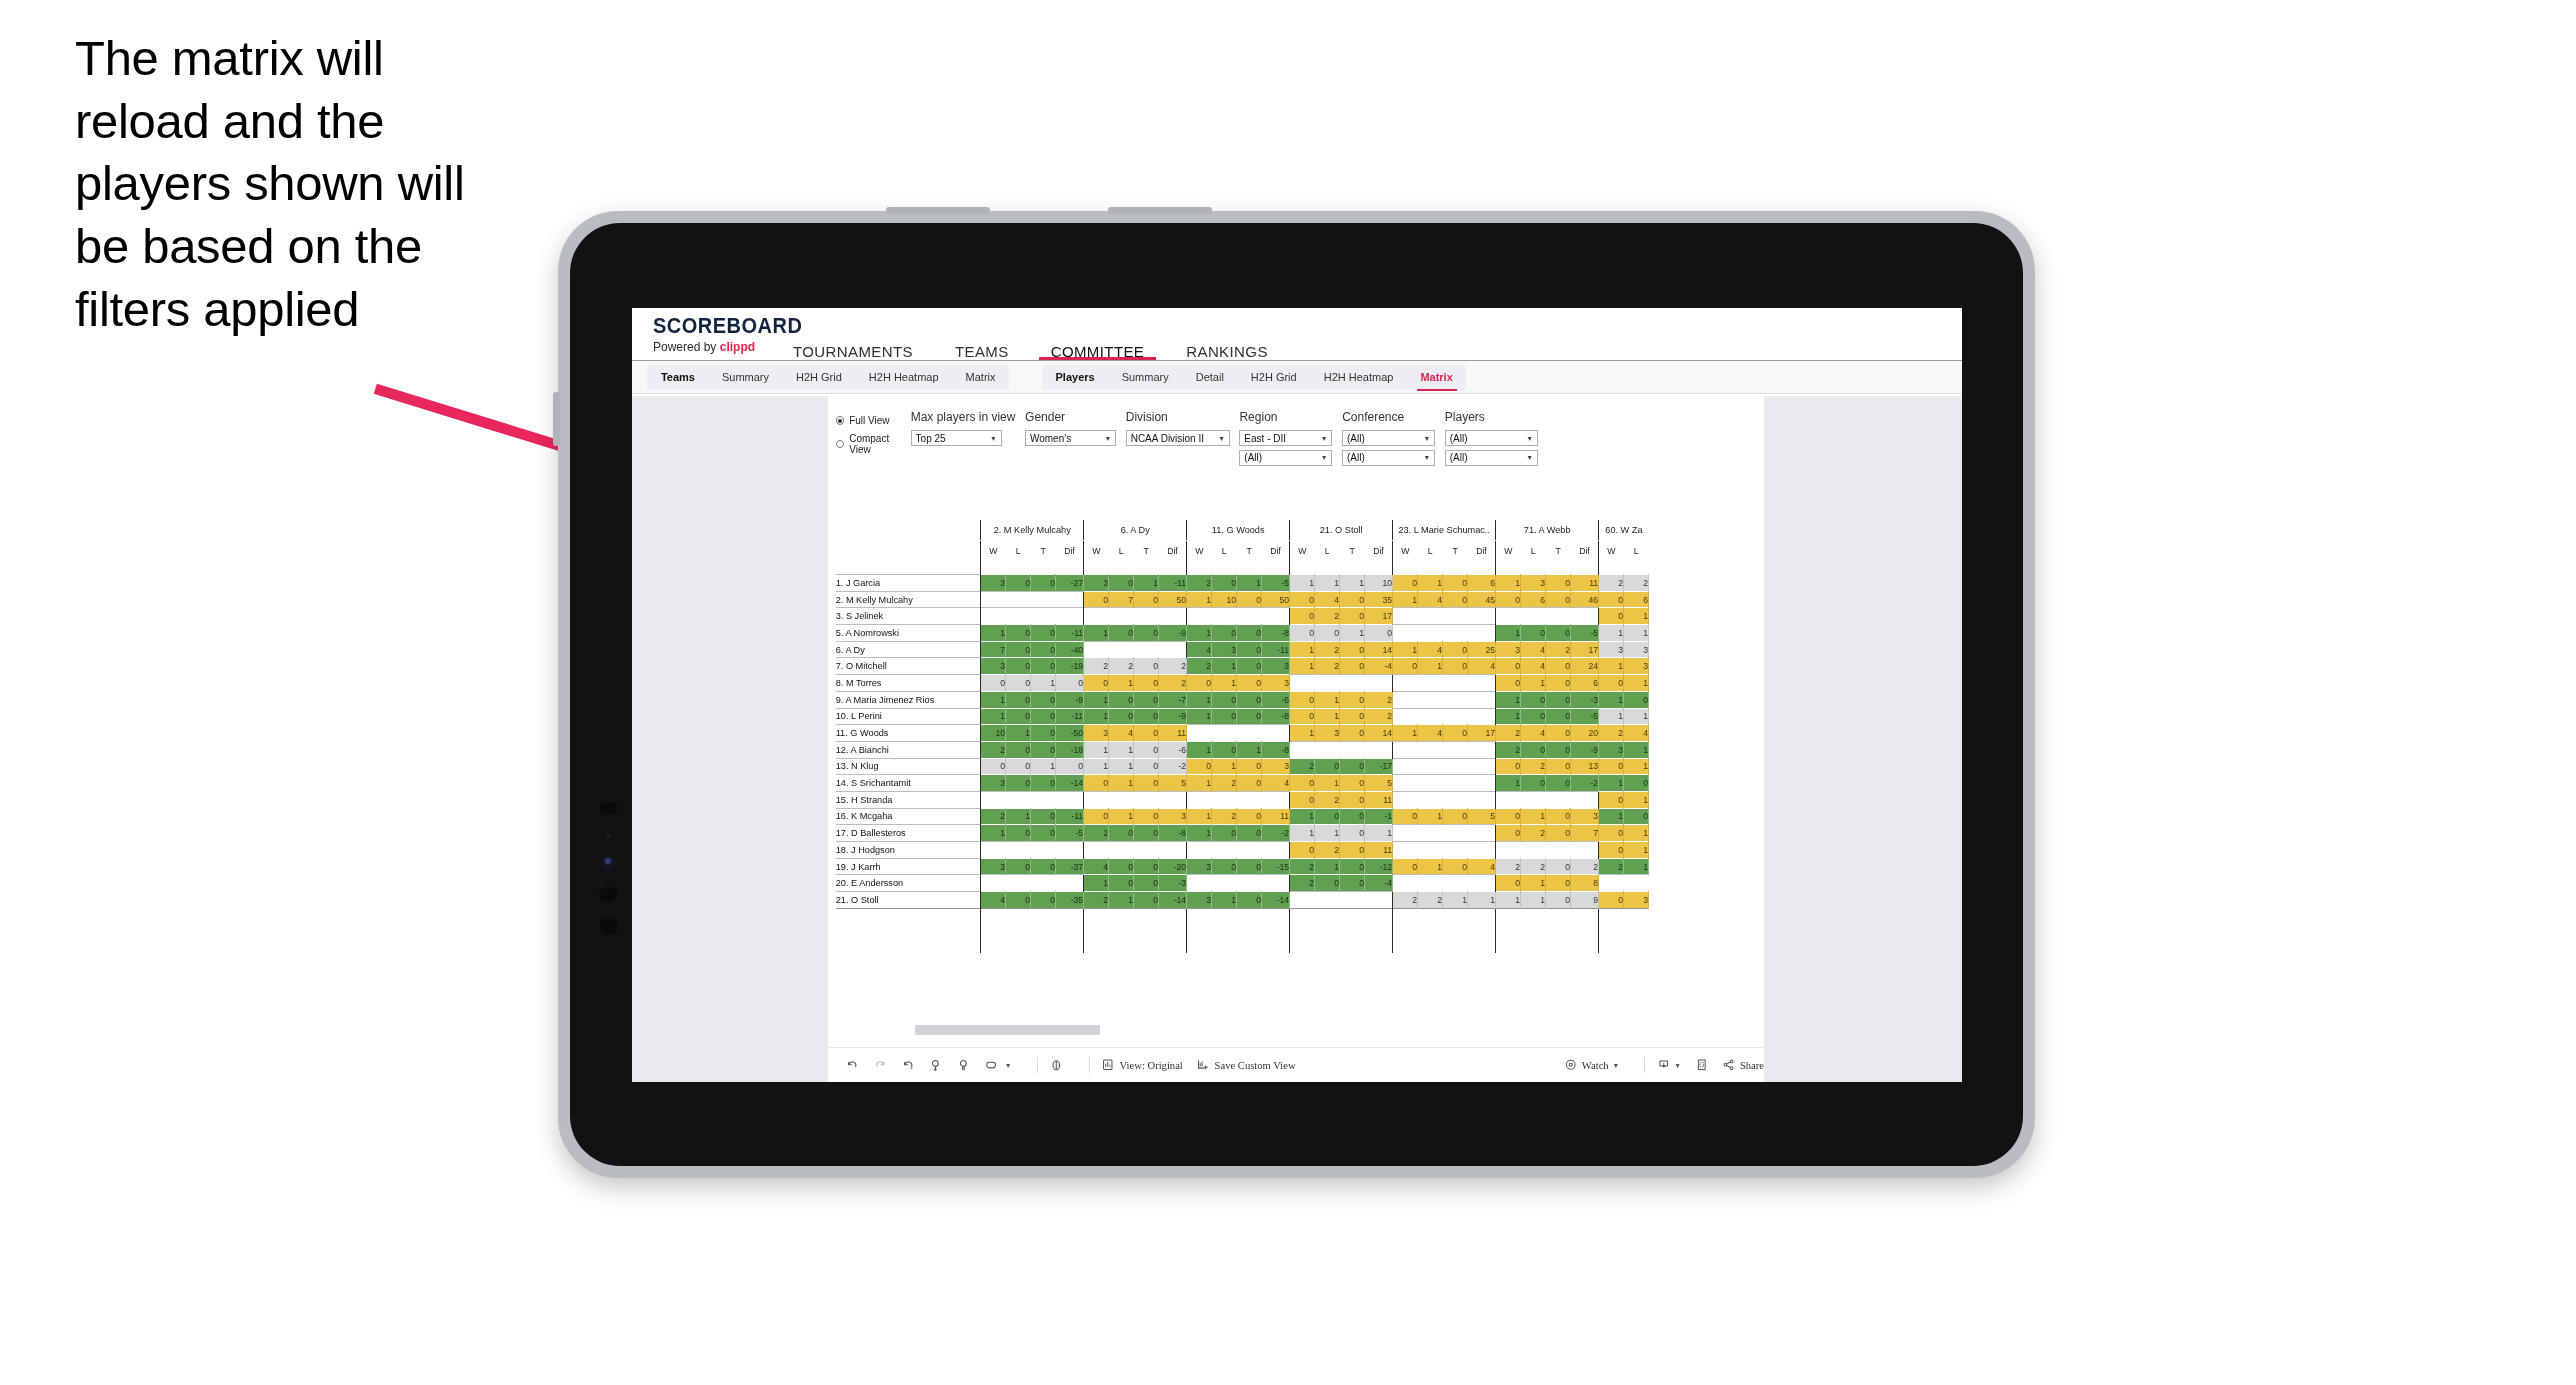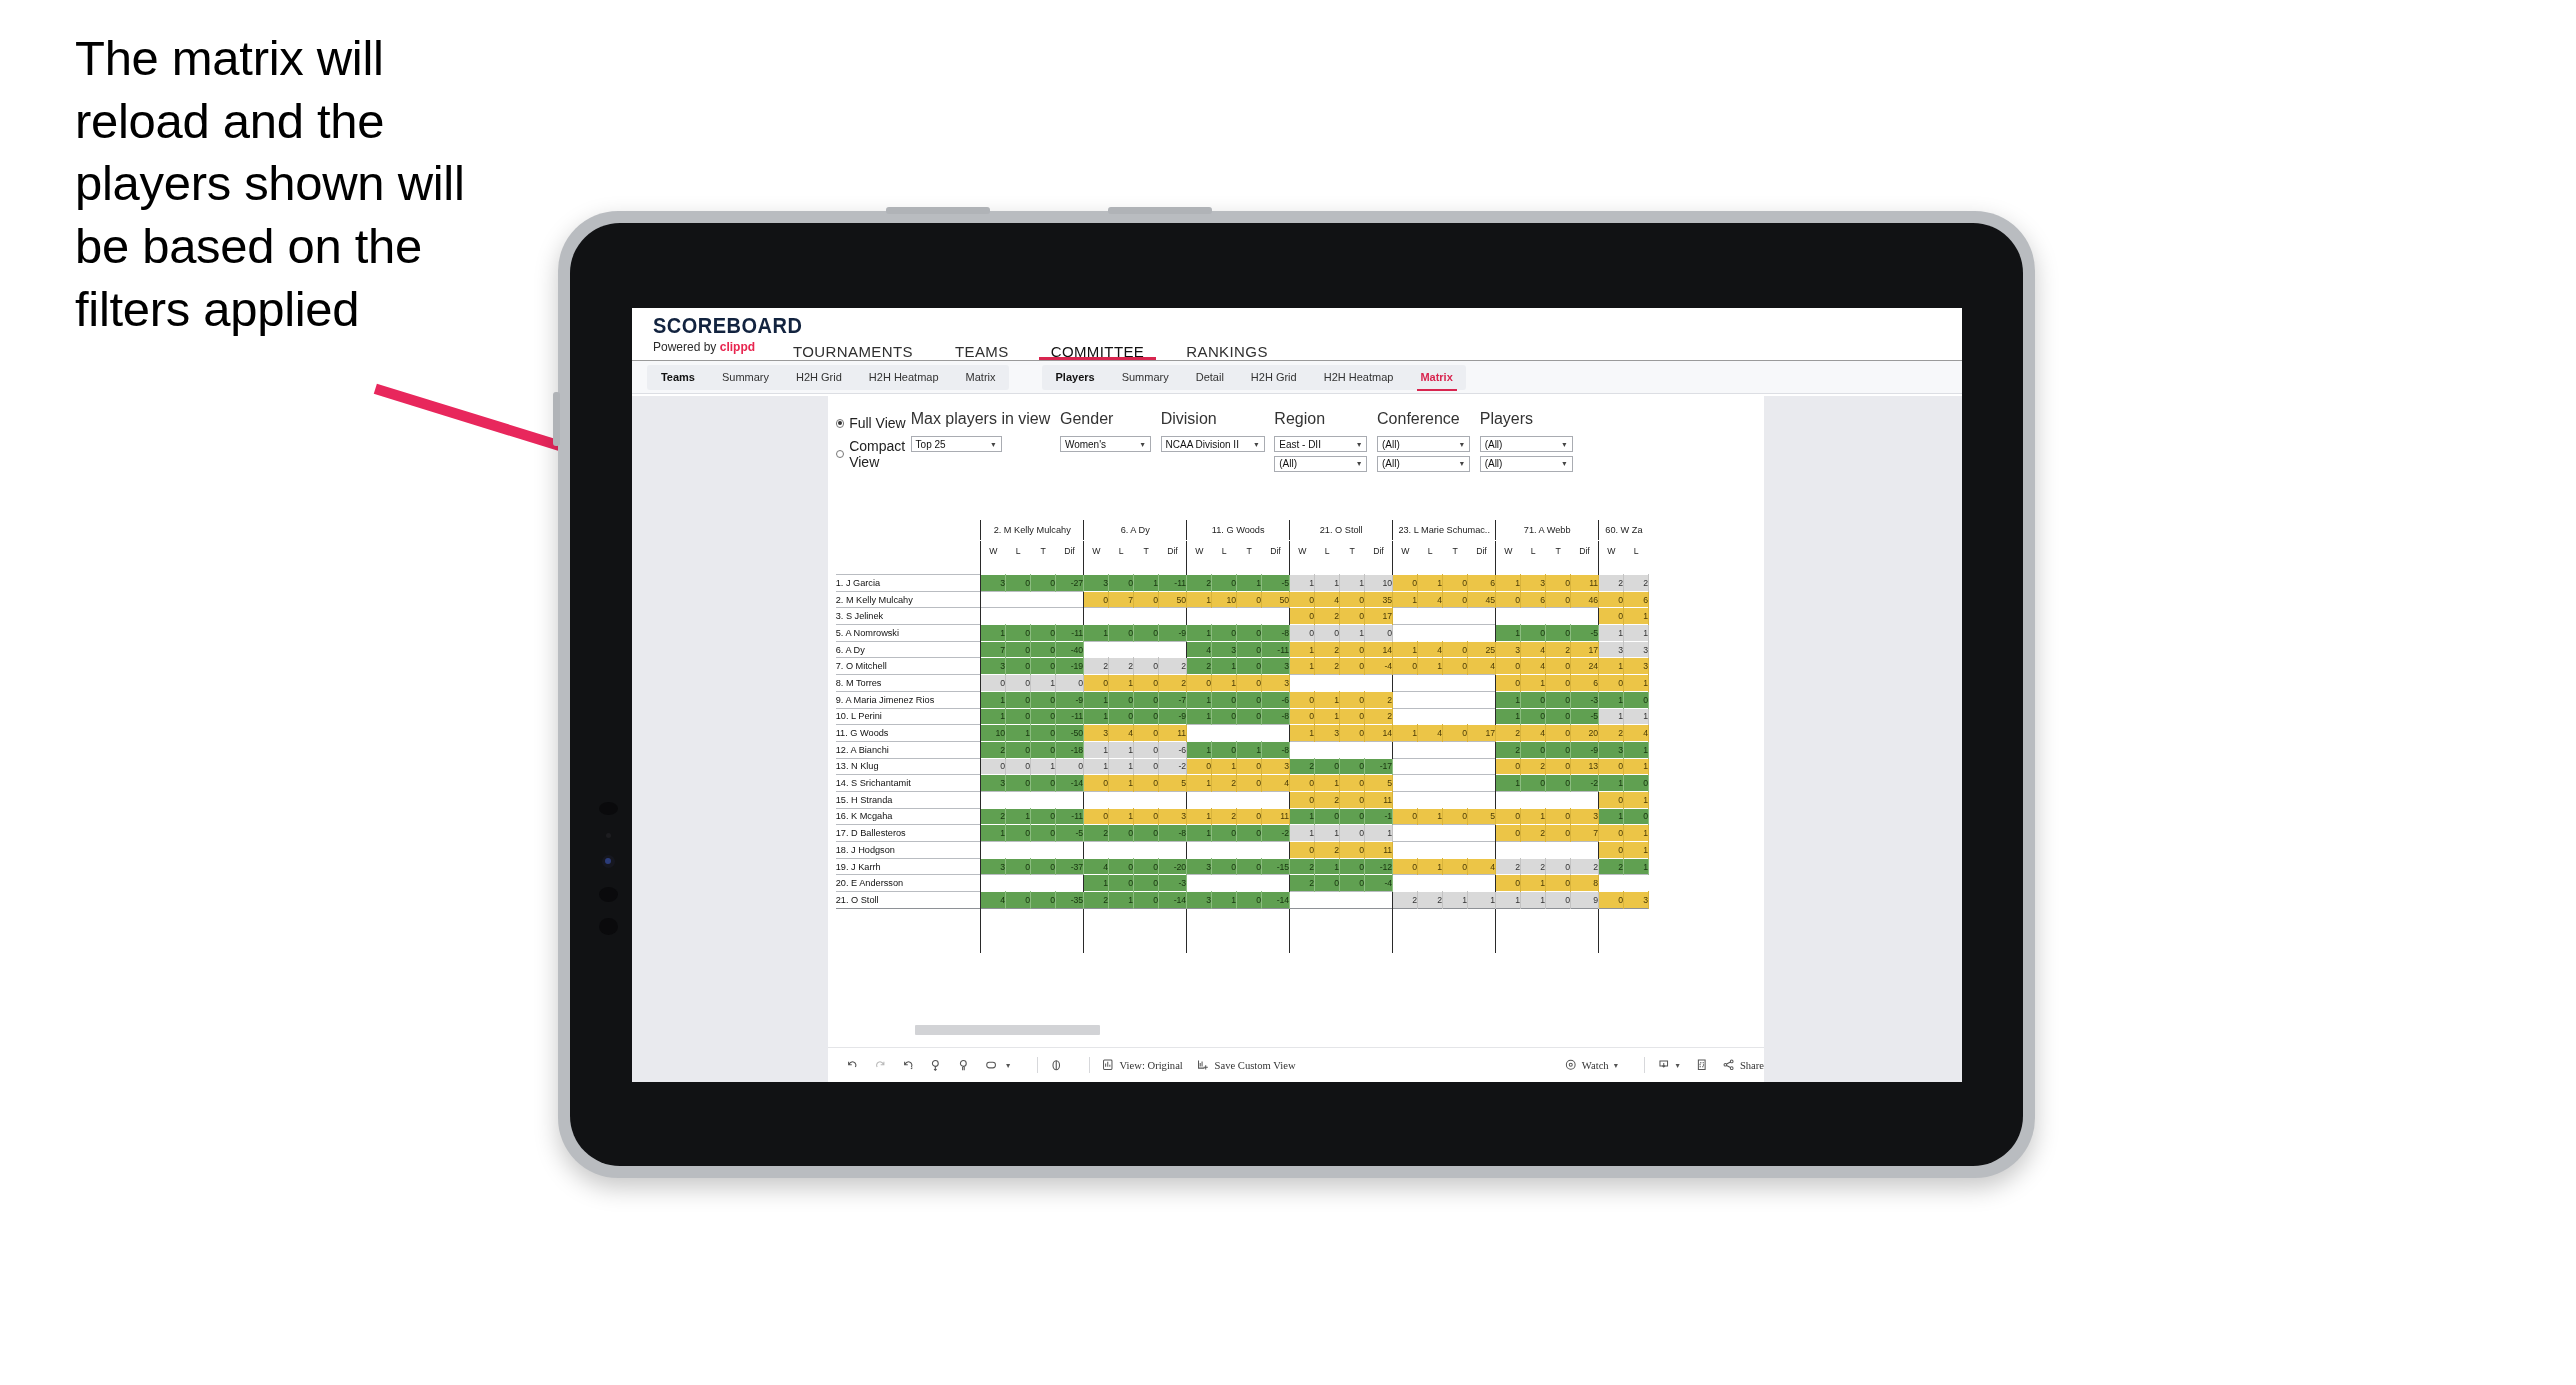--- a/index.html
+++ b/index.html
@@ -77,25 +77,25 @@
   
   #workspace { position:absolute; top:88px; left:0; right:0; bottom:0; background:#e9eaee; }
   #sheet {
     position:absolute; left:196px; top:0px; width:936px; bottom:35px;
     background:#fff;
   }
 
   
   #filters { padding:13.5px 0 5.8px 7.7px; display:flex; align-items:flex-start; }
   .radio-col { width:75px; padding-top:5.8px; }
-  .radio-row { display:flex; align-items:center; font-size:14px; color:#222; margin-bottom:6.8px; cursor:pointer; }
+  .radio-row { display:flex; align-items:center; font-size:10px; color:#222; margin-bottom:6.8px; cursor:pointer; }
   .radio-dot { width:8.7px; height:8.7px; border-radius:50%; border:1.2px solid #777; margin-right:4.8px; background:#fff; position:relative; flex:none;}
   .radio-dot.on:after{content:"";position:absolute;left:1.5px;top:1.5px;width:3.9px;height:3.9px;border-radius:50%;background:#333;}
   .fcol { margin-right:9.7px; }
-  .flabel { font-size:16px; color:#333; margin-bottom:14px; height:12.5px; }
+  .flabel { font-size:12px; color:#333; margin-bottom:8px; height:12.5px; }
   .fsel {
     height:16px; border:1px solid #a9acb2; background:#fff; font-size:10px; color:#111;
     display:flex; align-items:center; padding:0 3.9px; position:relative; margin-bottom:3.9px; cursor:pointer;
   }
   .fsel .caret { position:absolute; right:3.9px; font-size:6.8px; color:#444; }
   .w1{width:91px;} .w2{width:91px;text-align:center;} .w3{width:104px;} .w4{width:93px;} .w5{width:93px;} .w6{width:93px;}
 
   
   #matrix-wrap { position:absolute; left:7.7px; right:7.7px; top:124px; bottom:33px; overflow:hidden; }
   table.matrix { border-collapse:collapse; table-layout:fixed; font-size:8.7px; color:#222; }

